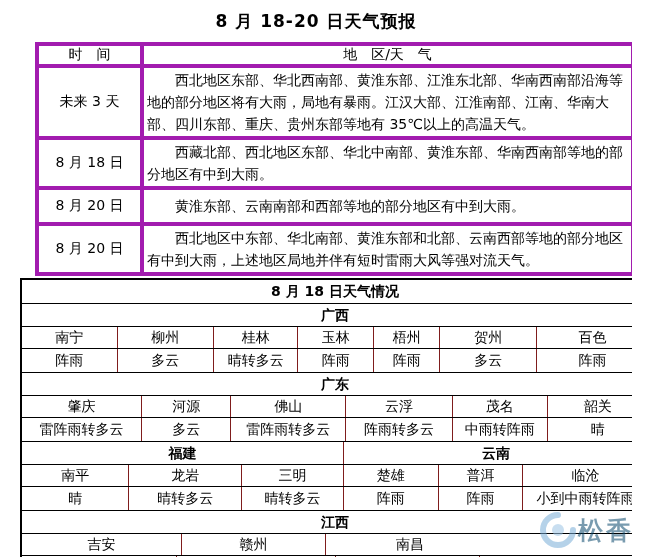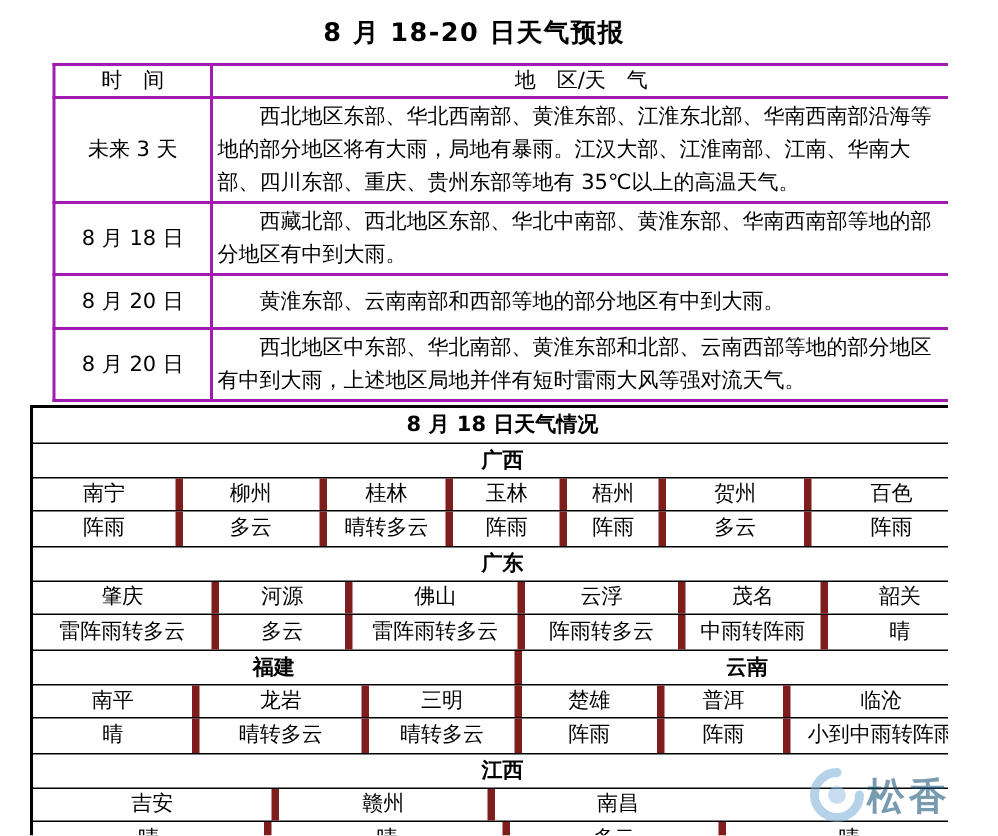--- a/index.html
+++ b/index.html
@@ -22,21 +22,21 @@
   }
 
   
   table.forecast {
     border-collapse: collapse;
     margin: 9px 0 0 35px;
     width: 600px;
     table-layout: fixed;
   }
   table.forecast, .forecast td, .forecast th {
-    border: 2px solid #a21caf;
+    border: 4px solid #a21caf;
   }
   table.forecast { border: 2px solid #000; }
   .forecast th {
     font-weight: normal;
     font-size: 14px;
     height: 22px;
     text-align: center;
   }
   .forecast .time-col { width: 105px; text-align: center; font-size: 14px; }
   .forecast td.desc {
@@ -54,21 +54,21 @@
   
   .cond {
     margin: 2px 0 0 20px;
     width: 630px;
     border: 2px solid #000;
   }
   .cond .row { display: flex; border-top: 1px solid #000; }
   .cond .row:first-child { border-top: none; }
   .cond .cell {
     flex: 0 0 auto;
-    border-left: 5px solid #7f1d1d;
+    border-left: 1px solid #7f1d1d;
     text-align: center;
     font-size: 14px;
     line-height: 21px;
     height: 21px;
     overflow: hidden;
     white-space: nowrap;
   }
   .cond .cell:first-child { border-left: none; }
   .cond .trow .cell { height: 23px; line-height: 23px; font-weight: bold; }
   .cond .prow .cell { height: 22px; line-height: 22px; font-weight: bold; }

